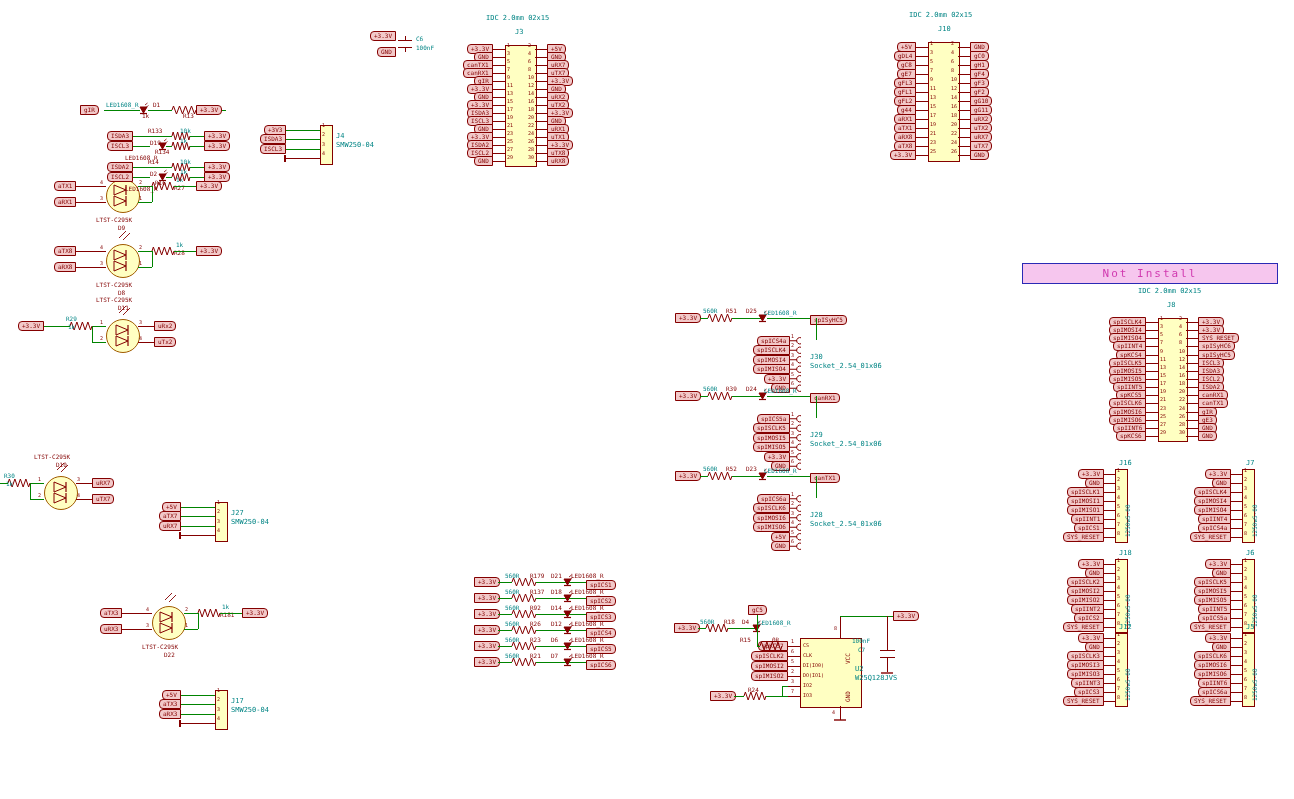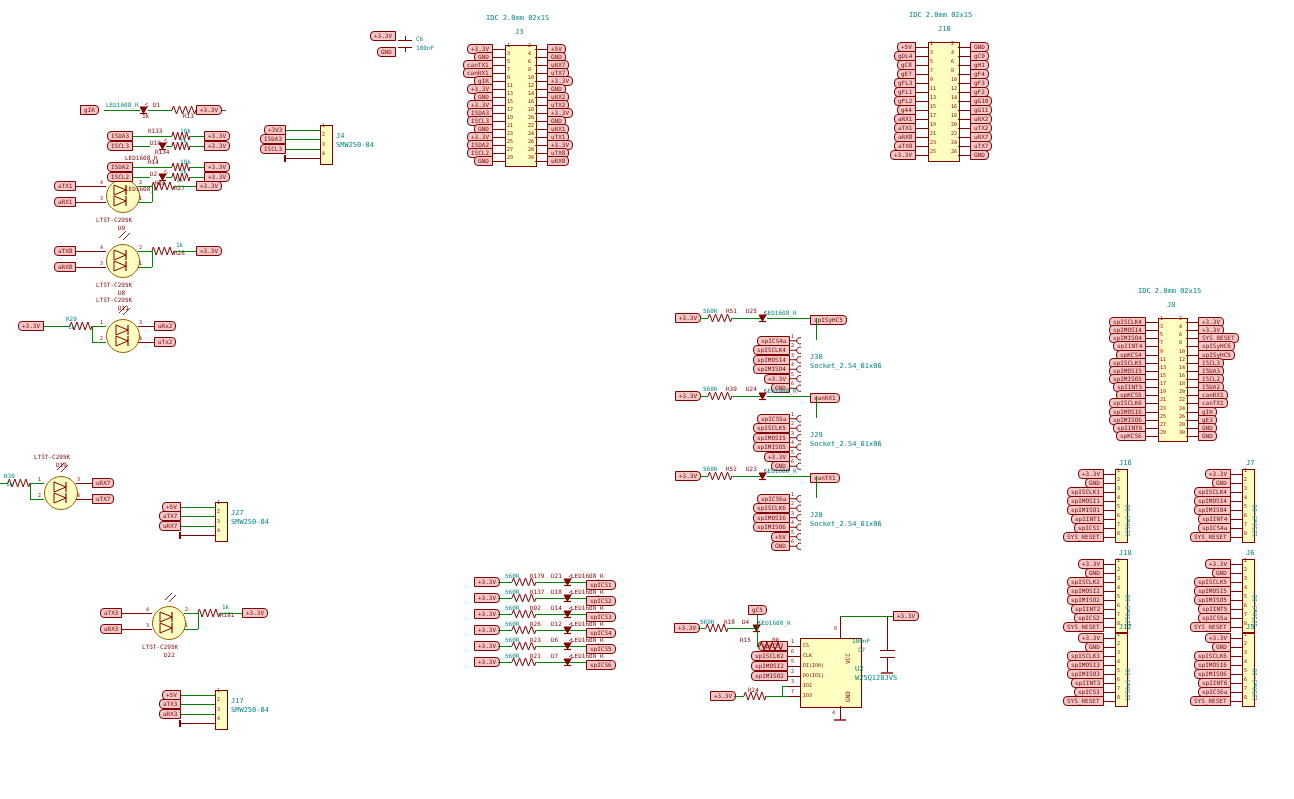--- a/index.html
+++ b/index.html
@@ -294,20 +294,21 @@
     <div class="pinnum" style="left: 1160px; top: 421.8px;">27</div>
     <div class="pinnum" style="left: 1179px; top: 421.8px;">28</div>
     <div class="netR" style="left: 1113px; top: 422.8px;">spIINT6</div>
     <div class="netL" style="left: 1198px; top: 422.8px;">GND</div>
     <div class="wireR" style="left: 1146px; top: 435.933px; width: 12px; height: 1px;"></div>
     <div class="wireR" style="left: 1186px; top: 435.933px; width: 12px; height: 1px;"></div>
     <div class="pinnum" style="left: 1160px; top: 429.933px;">29</div>
     <div class="pinnum" style="left: 1179px; top: 429.933px;">30</div>
     <div class="netR" style="left: 1116px; top: 430.933px;">spKCS6</div>
     <div class="netL" style="left: 1198px; top: 430.933px;">GND</div>
+    <div class="notinstall" style="left: 1022px; top: 263px; width: 254px; height: 19px; line-height: 19px;">Not  Install</div>
     <div class="hdrname" style="left: 1119px; top: 460px;">J16</div>
     <div class="conn-body" style="left: 1115px; top: 469px; width: 11px; height: 72px;"></div>
     <div class="vrotT" style="left: 1124px; top: 537px;">1250wS-08</div>
     <div class="wireR" style="left: 1104px; top: 473.5px; width: 11px; height: 1px;"></div>
     <div class="pinnum" style="left: 1117px; top: 467.5px;">1</div>
     <div class="netR" style="left: 1078px; top: 468.5px;">+3.3V</div>
     <div class="wireR" style="left: 1104px; top: 482.5px; width: 11px; height: 1px;"></div>
     <div class="pinnum" style="left: 1117px; top: 476.5px;">2</div>
     <div class="netR" style="left: 1085px; top: 477.5px;">GND</div>
     <div class="wireR" style="left: 1104px; top: 491.5px; width: 11px; height: 1px;"></div>

